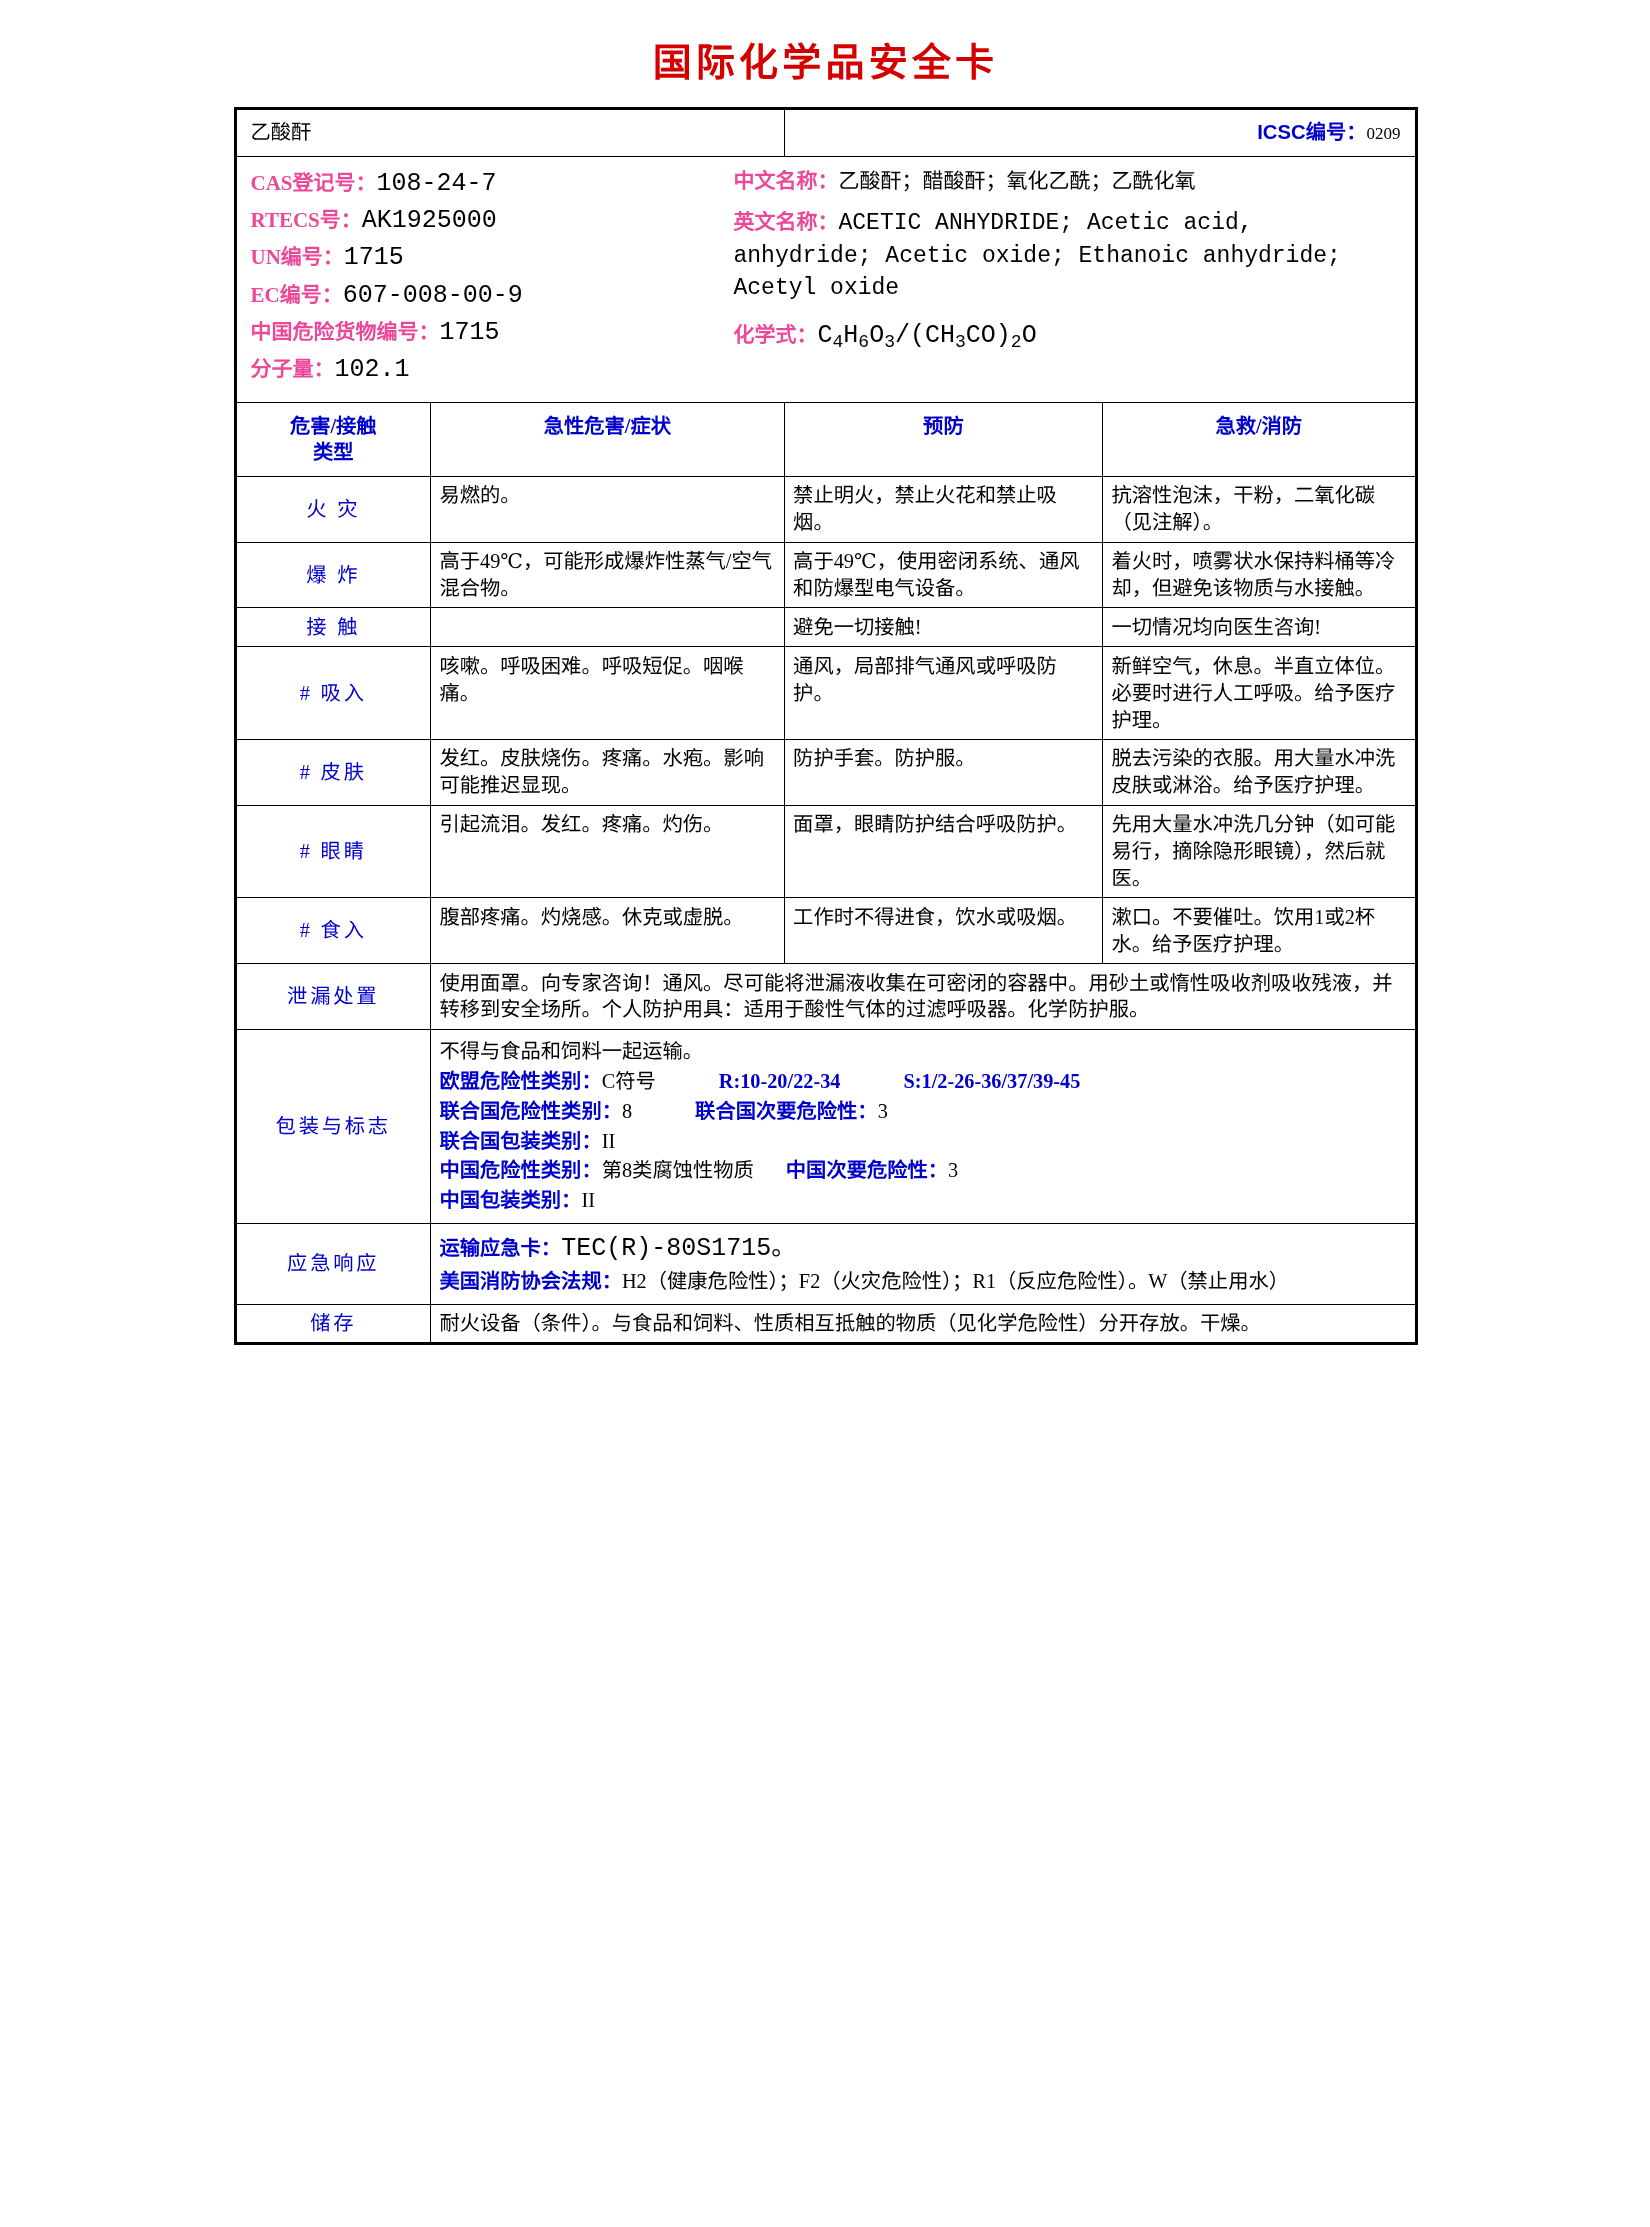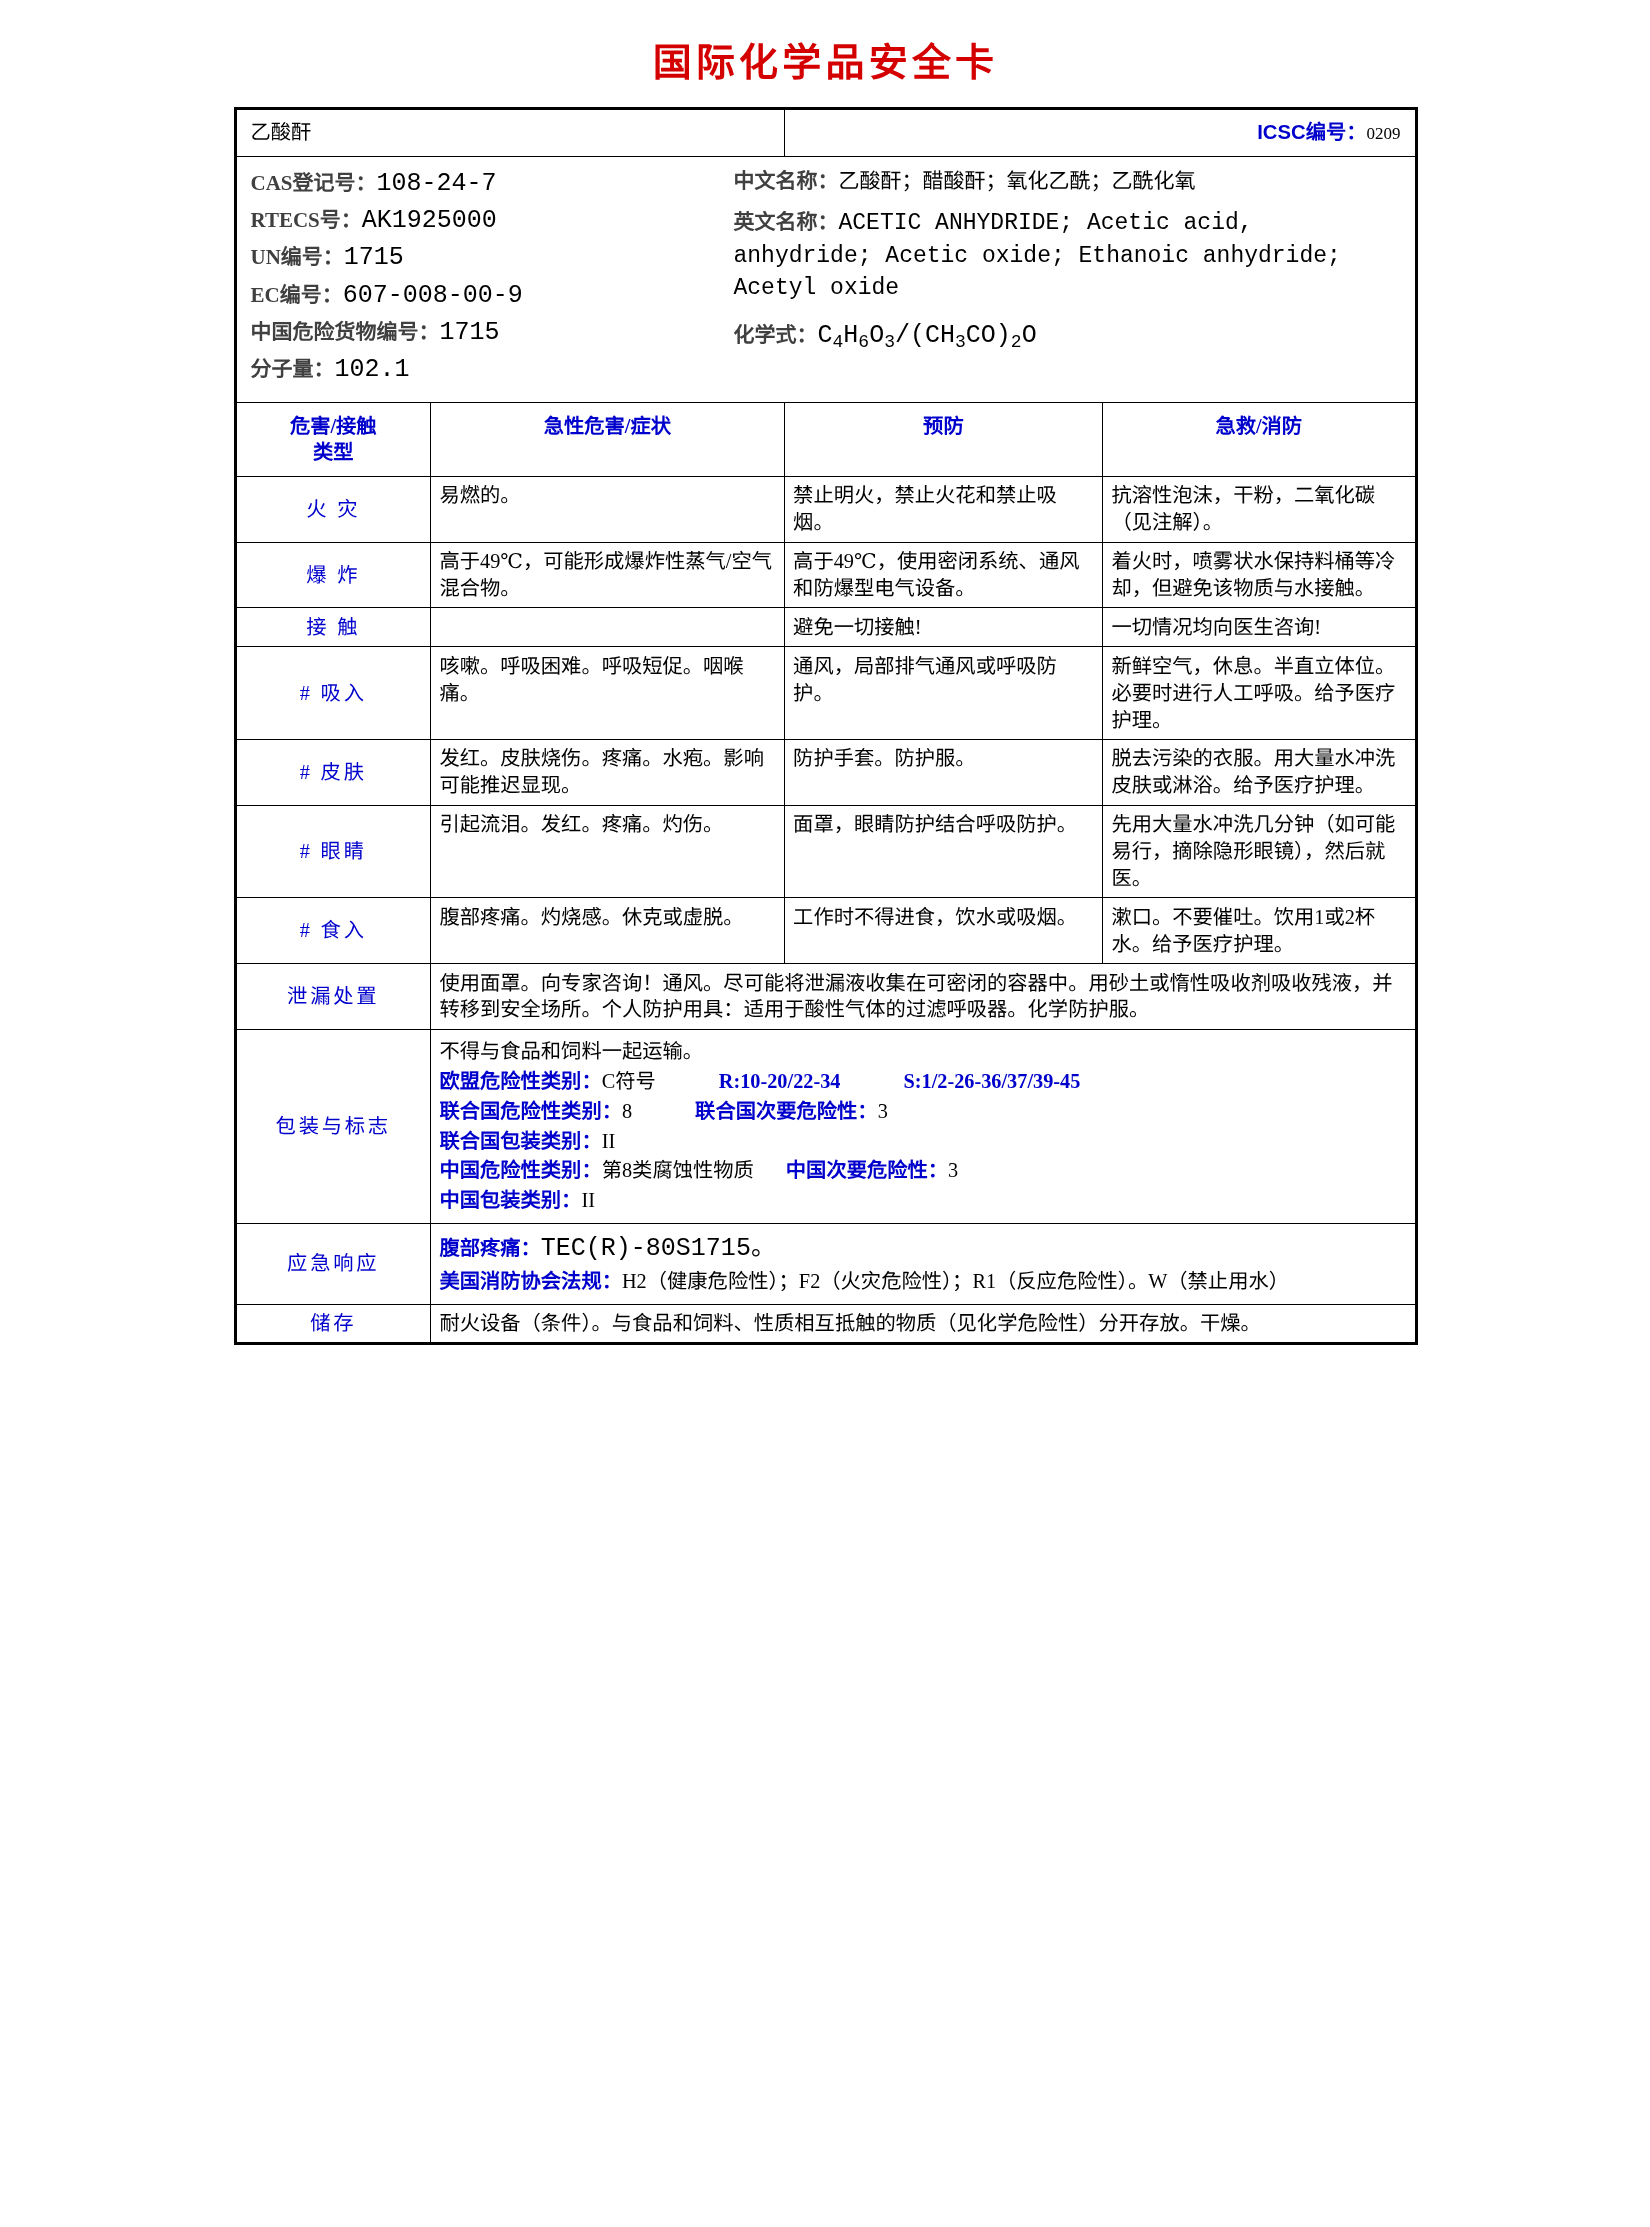--- a/index.html
+++ b/index.html
@@ -76,21 +76,21 @@
   .ident-right {
     width: 58%;
     box-sizing: border-box;
   }
   .ident-line {
     margin: 2.8px 0;
     font-size: 21px;
     line-height: 1.38;
   }
   .lbl {
-    color: #404040;
+    color: #ec4899;
     font-weight: bold;
   }
   .val-mono {
     font-family: "Liberation Mono", "DejaVu Sans Mono", monospace;
     font-size: 25px;
   }
   .en-names {
     font-family: "Liberation Mono", "DejaVu Sans Mono", monospace;
     font-size: 23px;
     line-height: 1.42;
@@ -275,21 +275,21 @@
           <div class="pkg-line">
             <span class="pkg-lbl">中国包装类别：</span><span>II</span>
           </div>
         </td>
       </tr>
 
       <tr>
         <td class="rowhdr rowhdr-mid">应急响应</td>
         <td class="wide" colspan="3">
           <div class="pkg-line">
-            <span class="pkg-lbl">腹部疼痛：</span><span class="val-mono">TEC(R)-80S1715。</span>
+            <span class="pkg-lbl">运输应急卡：</span><span class="val-mono">TEC(R)-80S1715。</span>
           </div>
           <div class="pkg-line">
             <span class="pkg-lbl">美国消防协会法规：</span><span>H2（健康危险性）；F2（火灾危险性）；R1（反应危险性）。W（禁止用水）</span>
           </div>
         </td>
       </tr>
 
       <tr>
         <td class="rowhdr rowhdr-mid">储存</td>
         <td class="wide" colspan="3">耐火设备（条件）。与食品和饲料、性质相互抵触的物质（见化学危险性）分开存放。干燥。</td>

